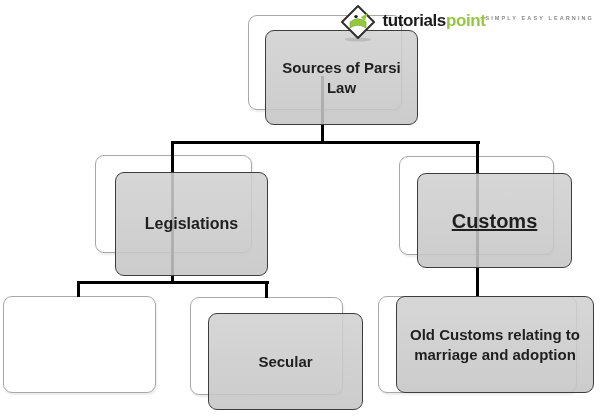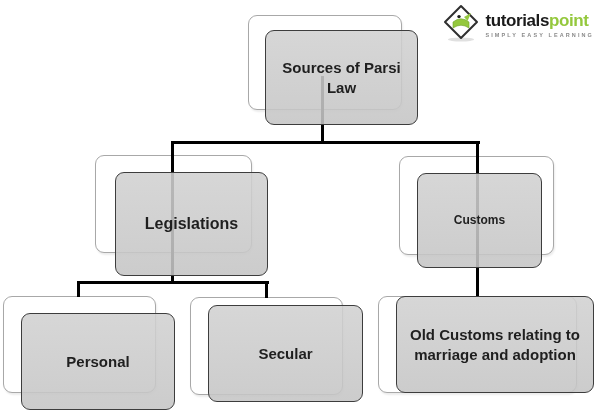--- a/index.html
+++ b/index.html
@@ -19,39 +19,39 @@
     background:linear-gradient(180deg, rgba(209,209,209,0.88), rgba(197,197,197,0.88));
     display:flex;align-items:center;justify-content:center;text-align:center;
     color:#1f1f1f;font-weight:700;line-height:1.3;padding:4px 10px;
   }
   
   .n-root-w{left:248px;top:15px;width:154px;height:95px;}
   .n-root-g{left:265px;top:30px;width:153px;height:95px;font-size:15px;}
   .n-leg-w{left:95px;top:155px;width:157px;height:98px;}
   .n-leg-g{left:115px;top:172px;width:153px;height:104px;font-size:16px;}
   .n-cus-w{left:399px;top:156px;width:155px;height:99px;}
-  .n-cus-g{left:417px;top:173px;width:125px;height:95px;font-size:12px;}
+  .n-cus-g{left:417px;top:173px;width:155px;height:95px;font-size:20px;text-decoration:underline;}
   .n-per-w{left:3px;top:296px;width:153px;height:97px;}
   .n-per-g{left:21px;top:313px;width:154px;height:97px;font-size:15px;}
   .n-sec-w{left:190px;top:297px;width:153px;height:98px;}
-  .n-sec-g{left:208px;top:305px;width:155px;height:97px;font-size:15px;}
+  .n-sec-g{left:208px;top:313px;width:155px;height:97px;font-size:15px;}
   .n-old-w{left:378px;top:296px;width:199px;height:97px;}
   .n-old-g{left:396px;top:296px;width:198px;height:97px;font-size:15px;}
   
   .c1{left:321px;top:76px;width:3px;height:67px;}
   .c2{left:171px;top:141px;width:309px;height:3px;}
   .c3{left:171px;top:141px;width:3px;height:142px;}
   .c4{left:77px;top:281px;width:192px;height:3px;}
   .c5{left:77px;top:281px;width:3px;height:16px;}
   .c6{left:265px;top:281px;width:3px;height:17px;}
   .c7{left:476px;top:141px;width:3px;height:156px;}
   
   #logo{position:absolute;right:6px;top:5px;z-index:4;display:flex;align-items:flex-start;}
   #logo-icon{width:38px;height:38px;margin-right:5px;position:relative;top:-1px;}
-  #logo-text{display:flex;flex-direction:column;margin-top:7px;}
+  #logo-text{display:flex;flex-direction:row;margin-top:7px;}
   #logo-brand{font-weight:700;font-size:17px;letter-spacing:-0.4px;line-height:1;}
   #logo-brand .b1{color:#1b1b1b;}
   #logo-brand .b2{color:#94c83d;}
   #logo-tagline{font-size:5.5px;font-weight:700;letter-spacing:2.1px;color:#8a8a8a;margin-top:3px;white-space:nowrap;}
 </style>
 </head>
 <body>
 
 <div id="canvas">
 
@@ -72,23 +72,20 @@
 
   <div class="shape shape-gray n-root-g">
     <span>Sources of Parsi Law</span>
   </div>
   <div class="shape shape-gray n-leg-g">
     <span>Legislations</span>
   </div>
   <div class="shape shape-gray n-cus-g">
     <span>Customs</span>
   </div>
-  <div class="shape shape-gray n-per-g">
-    <span>Personal</span>
-  </div>
   <div class="shape shape-gray n-sec-g">
     <span>Secular</span>
   </div>
   <div class="shape shape-gray n-old-g">
     <span>Old Customs relating to marriage and adoption</span>
   </div>
 
   <div id="logo">
     <svg id="logo-icon" viewBox="0 0 38 38">
       <ellipse cx="19" cy="35.5" rx="13" ry="2" fill="rgba(0,0,0,0.12)"></ellipse>

